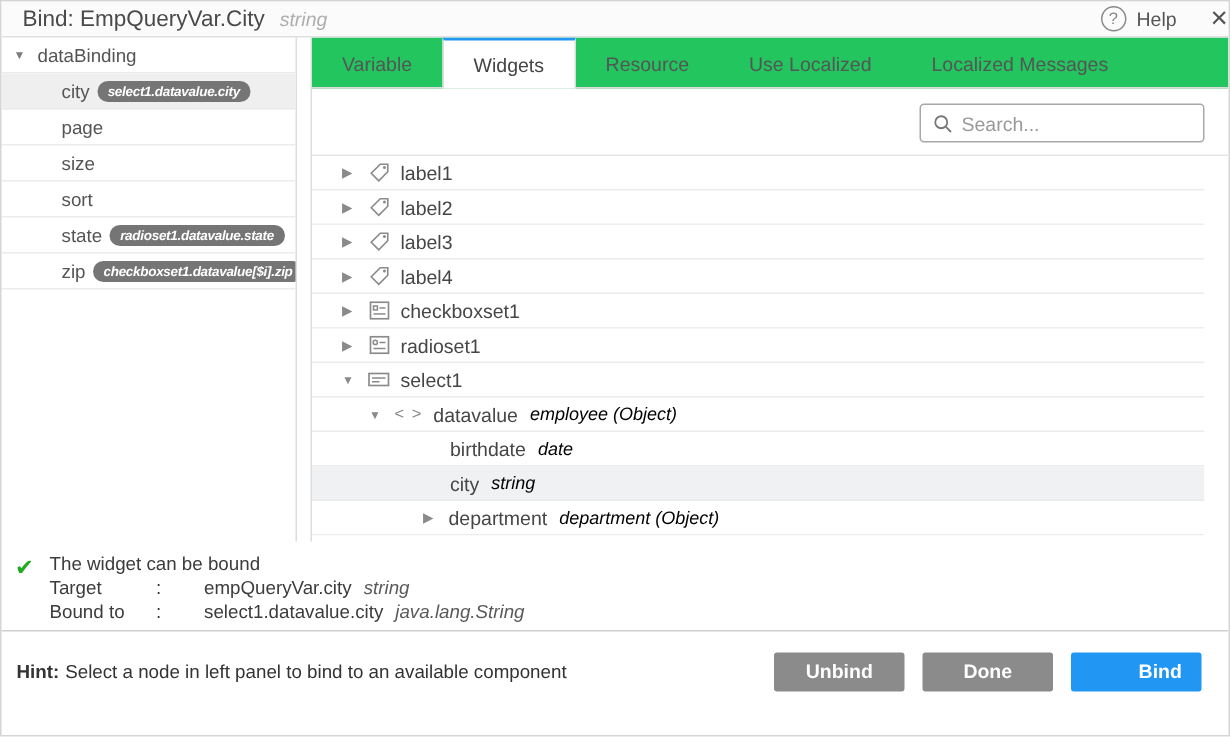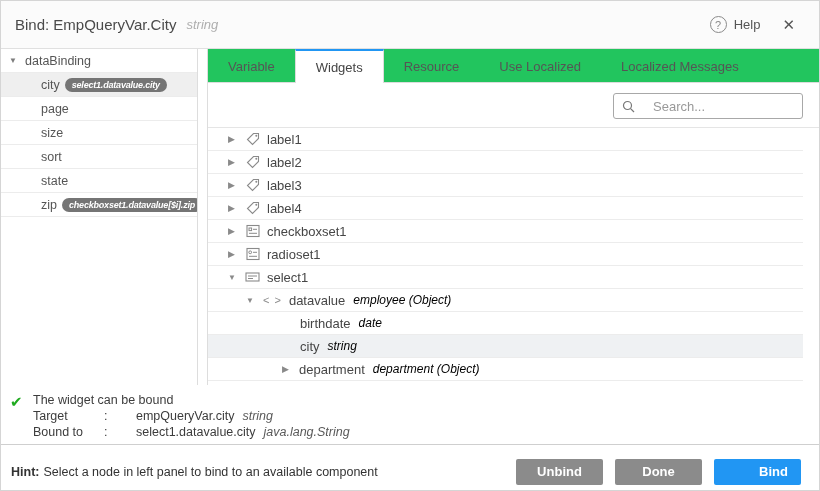--- a/index.html
+++ b/index.html
@@ -1,21 +1,21 @@
 <!DOCTYPE html>
 <html><head>
 <meta charset="utf-8">
 <style>
   * { margin:0; padding:0; box-sizing:border-box; }
   html,body { background:#e9e9e9; }
   body { font-family:"Liberation Sans","DejaVu Sans",sans-serif; }
   .dialog { width:820px; height:491px; background:#fff; position:relative; overflow:hidden; border:1px solid #d5d5d5; }
 
   
-  .hdr { height:48px; display:flex; align-items:center; padding:0 24px 0 14px; background:#fbfbfb; border-bottom:1px solid #e0e0e0; }
+  .hdr { height:24px; display:flex; align-items:center; padding:0 0 0 14px; background:#fbfbfb; border-bottom:1px solid #e0e0e0; }
   .hdr-title { font-size:15px; color:#4a4a4a; }
   .hdr-type { font-size:13px; font-style:italic; color:#aeaeae; margin-left:10px; }
   .hdr-right { margin-left:auto; display:flex; align-items:center; }
   .help-circle { width:17px; height:17px; border:1px solid #8a8a8a; border-radius:50%; color:#8a8a8a; font-size:11px; display:flex; align-items:center; justify-content:center; cursor:pointer; }
   .help-label { font-size:13px; color:#555; margin:0 22px 0 7px; cursor:pointer; }
   .close-x { font-size:15px; color:#555; cursor:pointer; line-height:1; }
 
   
   .main { display:flex; height:336px; }
   .left { width:197px; border-right:1px solid #ddd; overflow:hidden; }
@@ -30,21 +30,21 @@
   .tri { color:#7d7d7d; font-size:9px; margin-right:7px; width:9px; display:inline-block; }
   .badge { background:#757575; color:#fff; font-size:9px; font-weight:bold; font-style:italic; border-radius:9px; padding:2px 7px; margin-left:5px; letter-spacing:-0.2px; white-space:nowrap; }
 
   
   .tabbar { height:34px; background:#22c55e; display:flex; border-bottom:1px solid #dcdcdc; flex-shrink:0; }
   .tab { padding:0 20px; font-size:13px; color:#555; display:flex; align-items:center; cursor:pointer; border-top:2px solid transparent; }
   .tab.active { background:#fff; border-top:2px solid #2196f3; border-left:1px solid #dcdcdc; border-right:1px solid #dcdcdc; margin-bottom:-1px; color:#444; }
 
   
   .searchband { flex-shrink:0; padding:10px 16px 8px; display:flex; justify-content:flex-end; border-bottom:1px solid #e5e5e5; }
-  .searchbox { width:190px; height:26px; border:1px solid #a8a8a8; border-radius:3px; display:flex; align-items:center; padding:0 8px; background:#fff;gap:12px; }
+  .searchbox { width:190px; height:26px; border:1px solid #a8a8a8; border-radius:3px; display:flex; align-items:center; padding:0 8px; background:#fff; }
   .searchbox svg { flex-shrink:0; }
   .searchbox input { border:none; outline:none; font-size:13px; color:#444; width:100%; margin-left:6px; font-family:inherit; background:transparent; }
   .searchbox input::placeholder { color:#999; }
 
   
   .wtree { overflow:hidden; margin-right:16px; }
   .wrow { height:23px; display:flex; align-items:center; border-bottom:1px solid #ececec; font-size:13px; color:#464646; cursor:pointer; white-space:nowrap; }
   .wrow.sel { background:#eff1f3; }
   .l1 { padding-left:20px; } .l2 { padding-left:38px; } .l3 { padding-left:92px; } .l3a { padding-left:74px; }
   .wtri { color:#8a8a8a; font-size:9px; width:10px; margin-right:7px; display:inline-block; }
@@ -98,20 +98,21 @@
         <span>page</span>
       </div>
       <div class="lrow item">
         <span>size</span>
       </div>
       <div class="lrow item">
         <span>sort</span>
       </div>
       <div class="lrow item">
         <span>state</span>
+        <span class="badge">radioset1.datavalue.state</span>
       </div>
       <div class="lrow item">
         <span>zip</span>
         <span class="badge">checkboxset1.datavalue[$i].zip</span>
       </div>
     </div>
 
     <div class="gap"></div>
 
     <div class="right">

